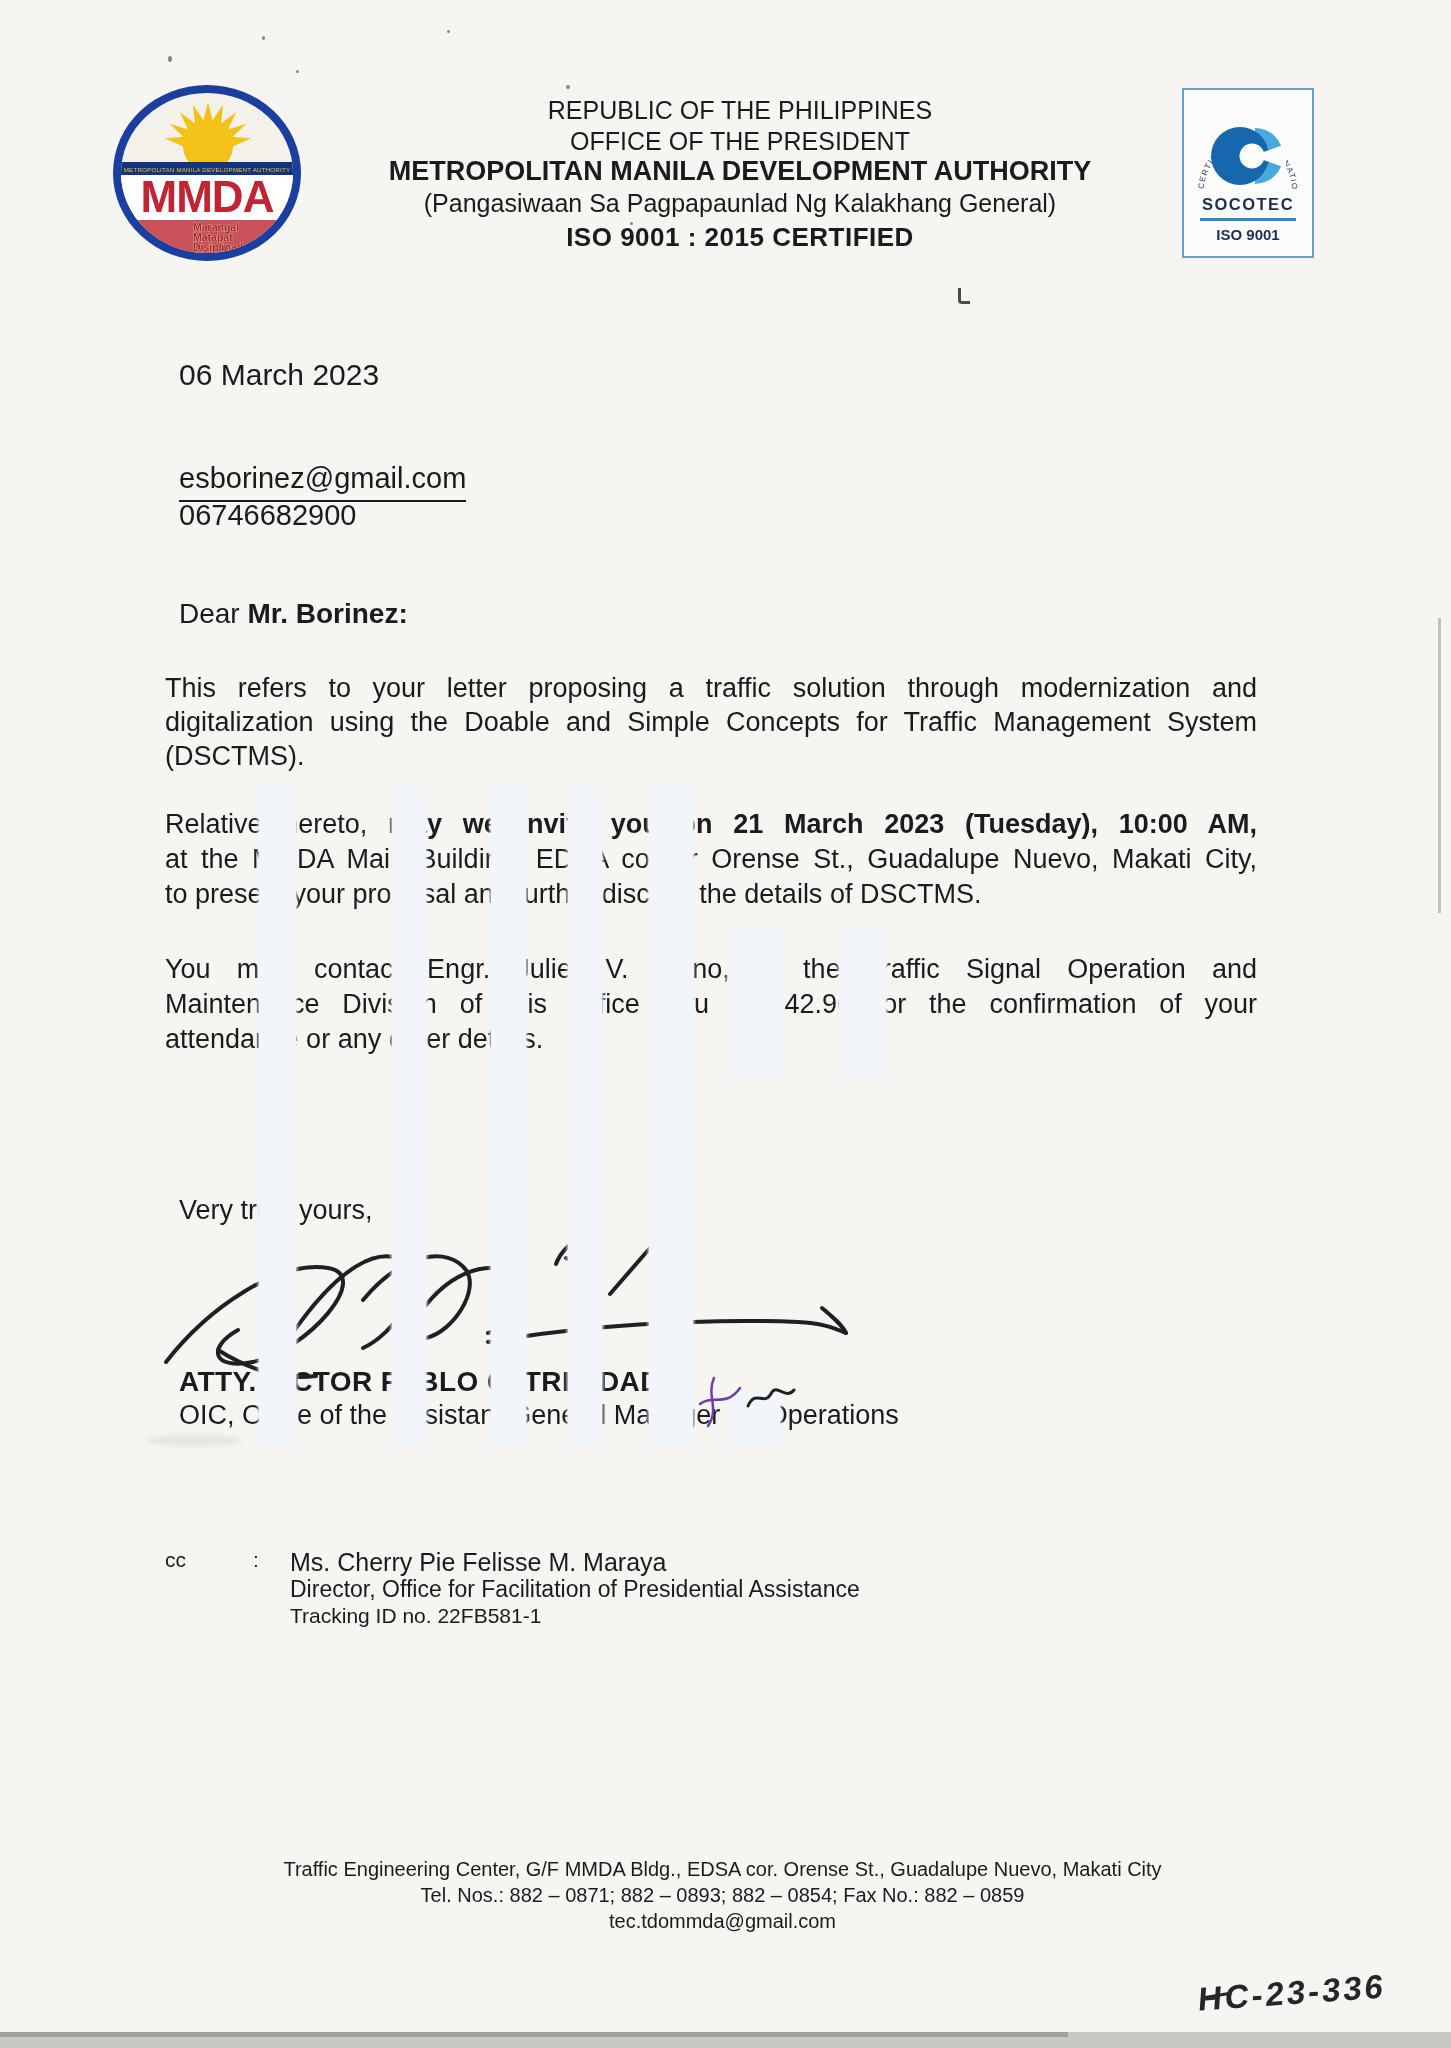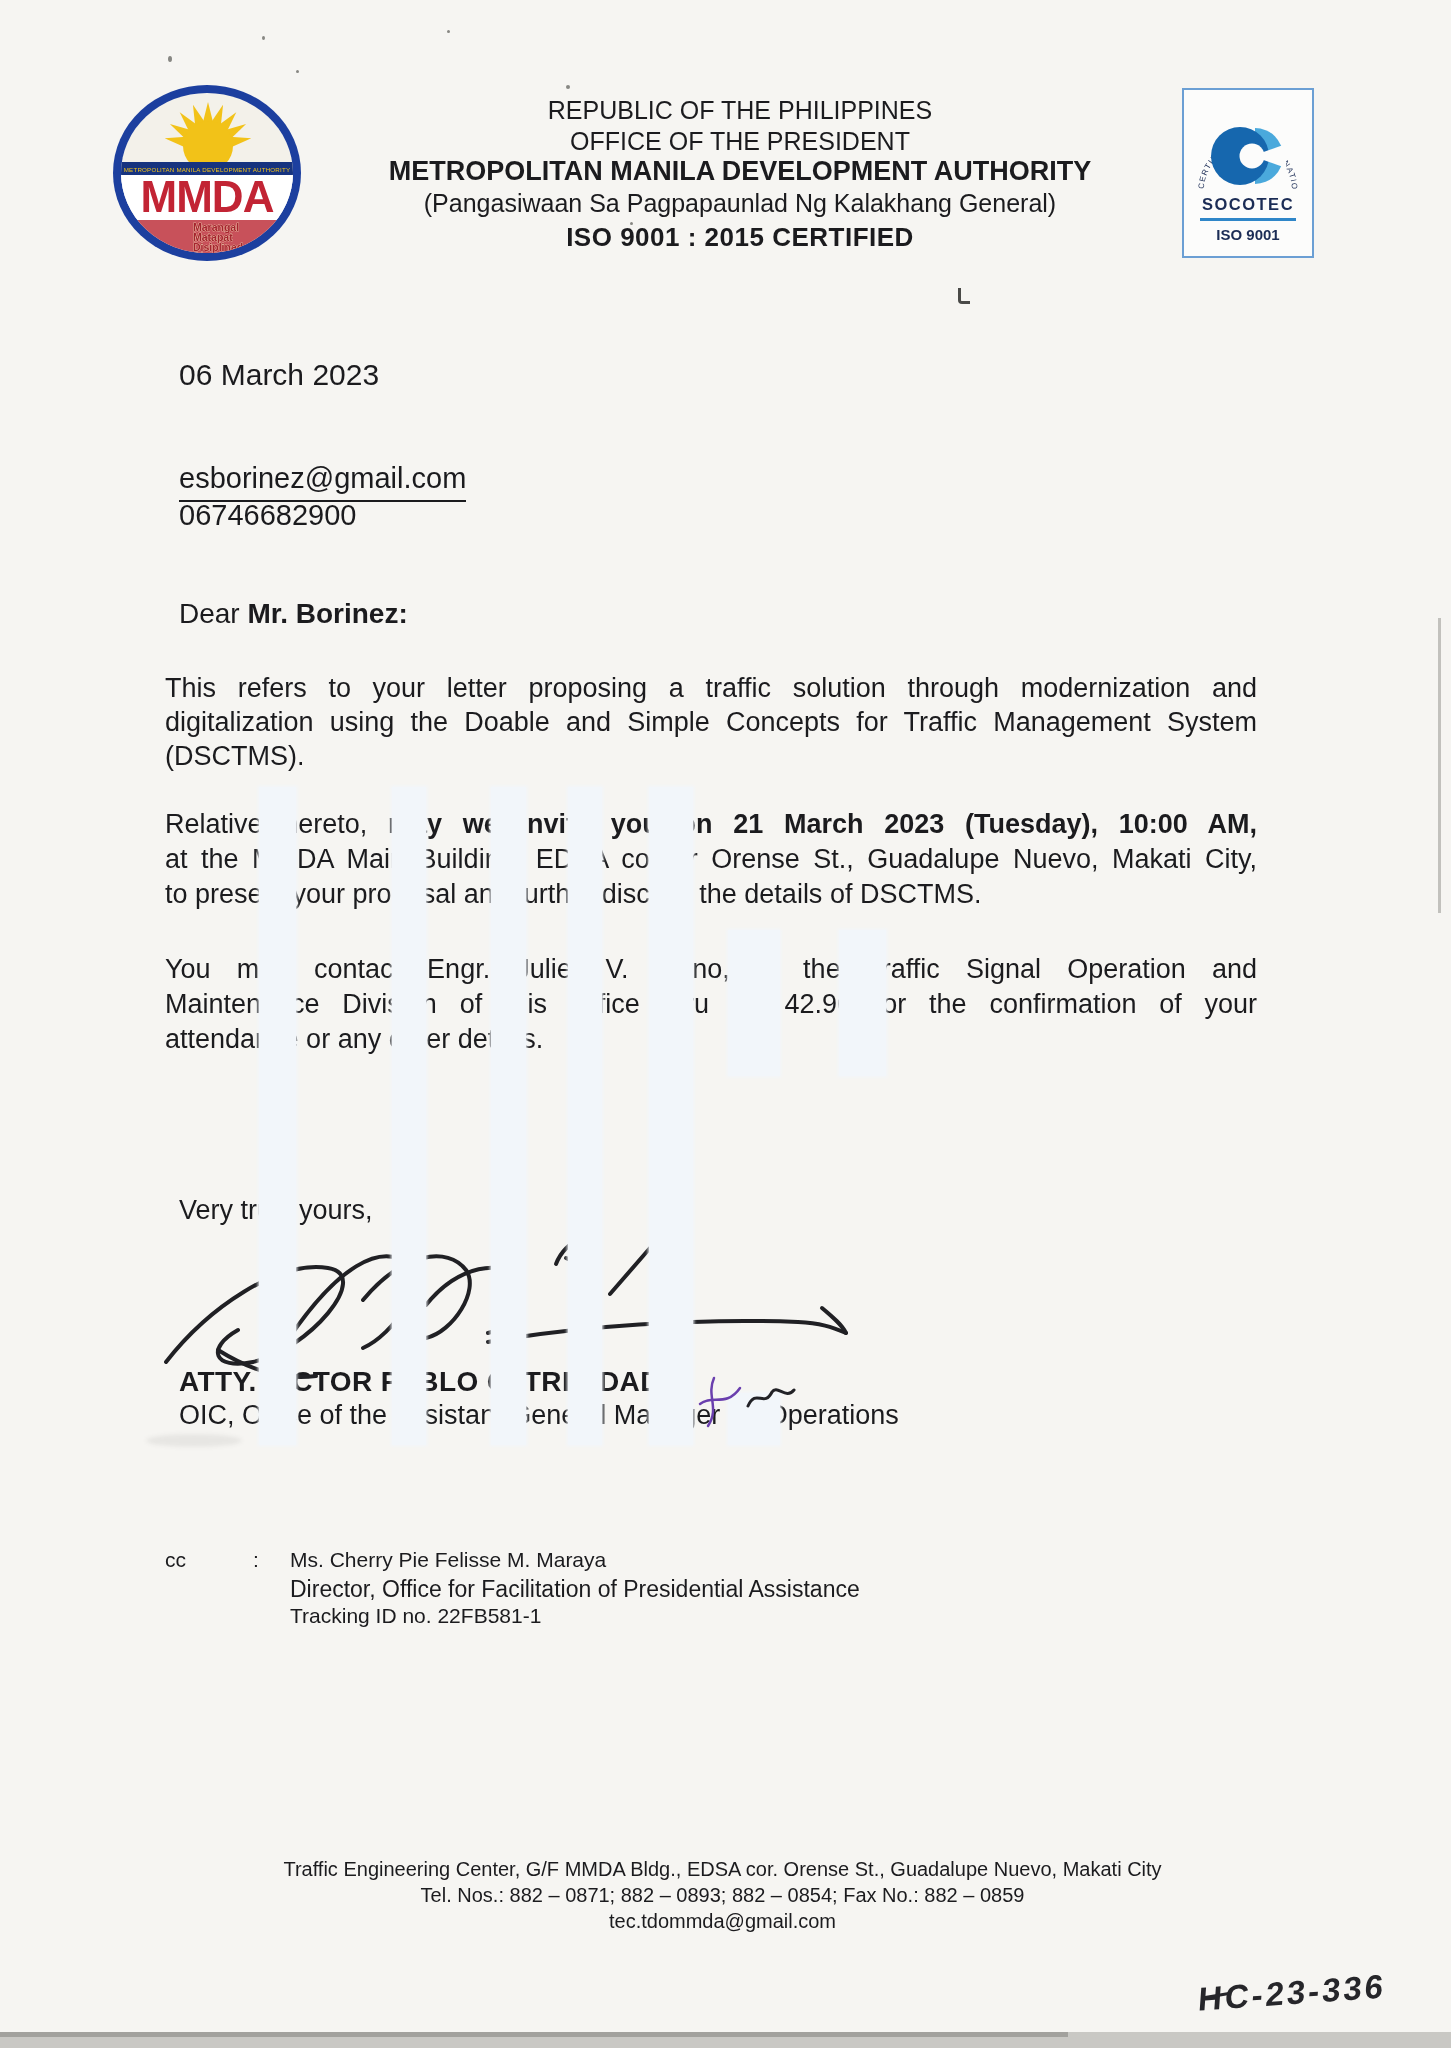--- a/index.html
+++ b/index.html
@@ -28,21 +28,21 @@
   .j{text-align:justify;text-align-last:justify;}
   .b{font-weight:700;}
   .p1a{top:671px;}.p1b{top:705px;}.p1c{top:739px;}
   .p2a{top:807px;}.p2b{top:842px;}.p2c{top:877px;}
   .p3a{top:952px;}.p3b{top:987px;}.p3c{top:1022px;}
   .closing{top:1195px;font-size:27px;}
   .signame{top:1366px;font-size:28px;font-weight:700;letter-spacing:.4px;}
   .sigtitle{top:1400px;font-size:27px;}
   .ccl{top:1548px;left:165px;font-size:21px;}
   .ccc{top:1548px;left:253px;font-size:21px;}
-  .cc1{top:1548px;left:290px;font-size:21px;}
+  .cc1{top:1548px;left:290px;font-size:25px;}
   .cc2{top:1576px;left:290px;font-size:23px;}
   .cc3{top:1604px;left:290px;font-size:21px;}
   .ftr{left:180px;width:1085px;text-align:center;font-size:20px;z-index:2;}
   .f1{top:1858px;}.f2{top:1884px;}.f3{top:1910px;}
   
   .strip{background:#f2f6fa;z-index:5;box-shadow:0 0 3px 1px #f2f6fa;}
   .speck{background:#6b6b66;border-radius:50%;z-index:1;opacity:.8;}
   .lmark{width:9px;height:13px;border-left:3px solid #4a4a48;border-bottom:3px solid #4a4a48;border-radius:0 0 0 4px;z-index:1;top:288px;left:958px;}
   .edge-right{left:1438px;top:618px;width:3px;height:295px;background:#b0afab;opacity:.75;z-index:1;}
   .bottom1{left:0;top:2032px;width:1451px;height:16px;background:#c9c8c4;z-index:4;}

